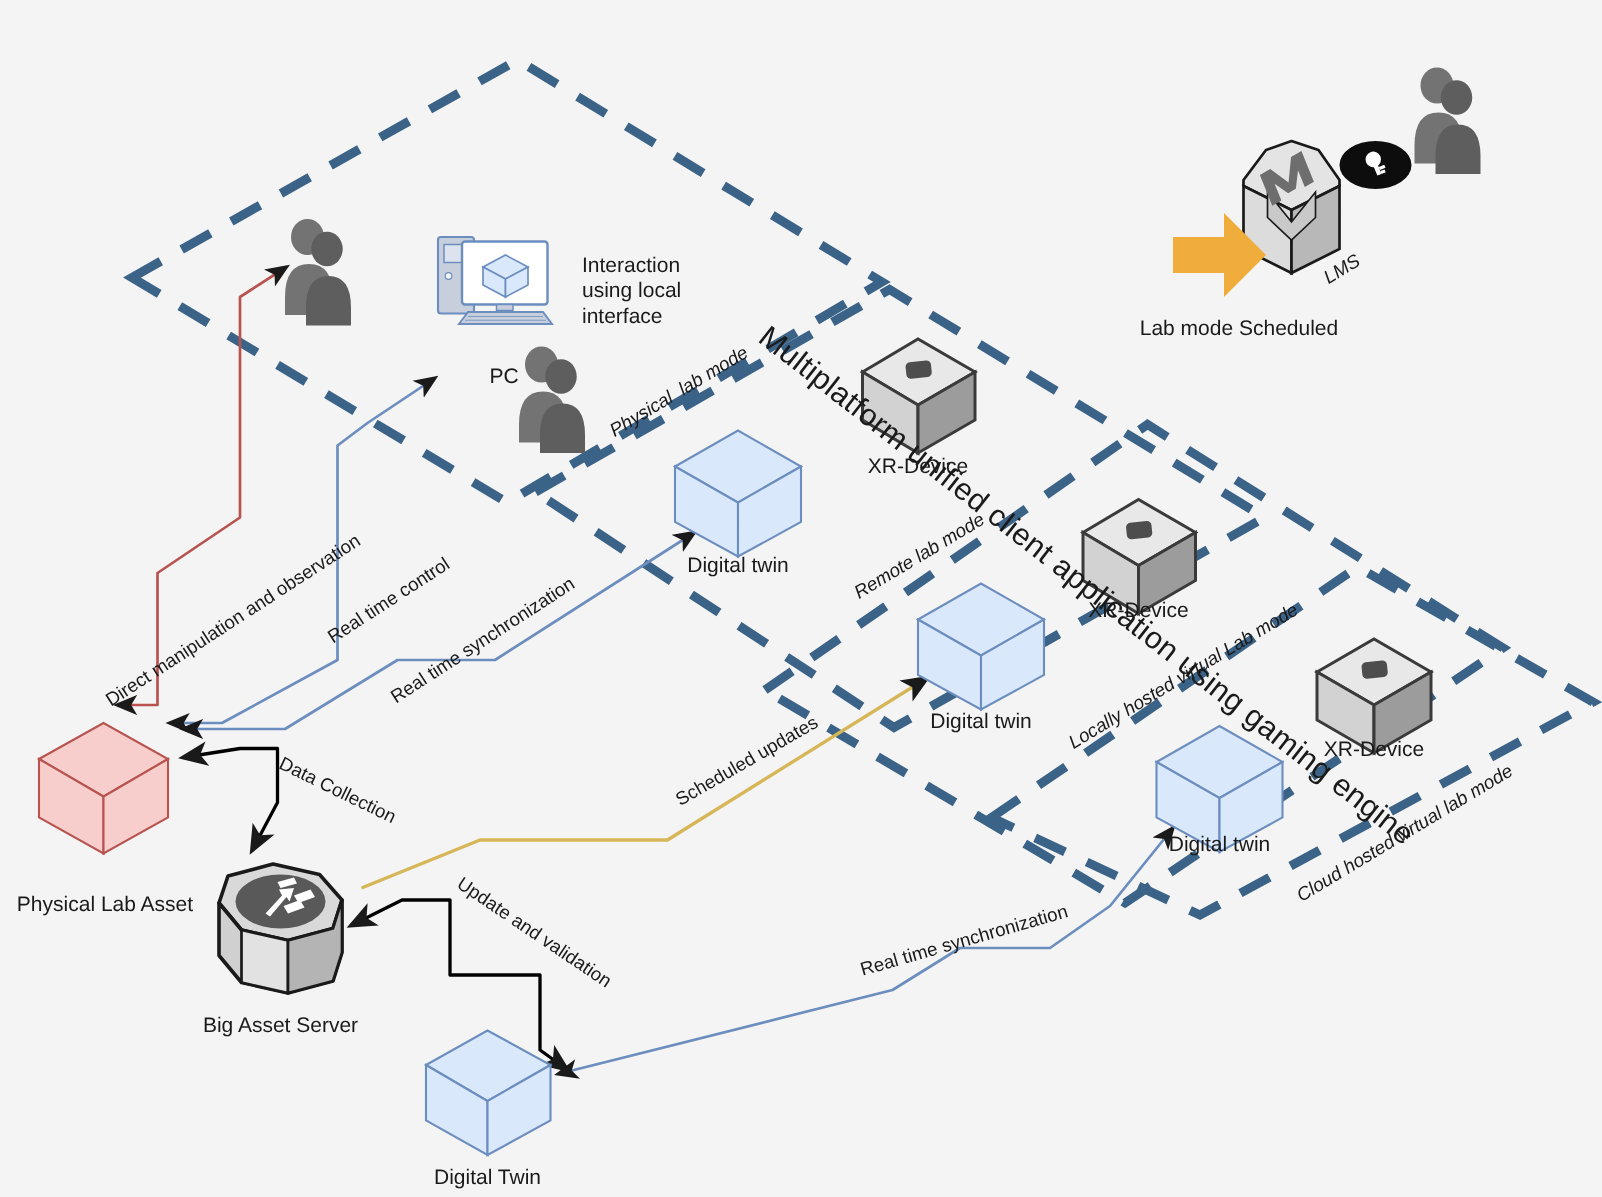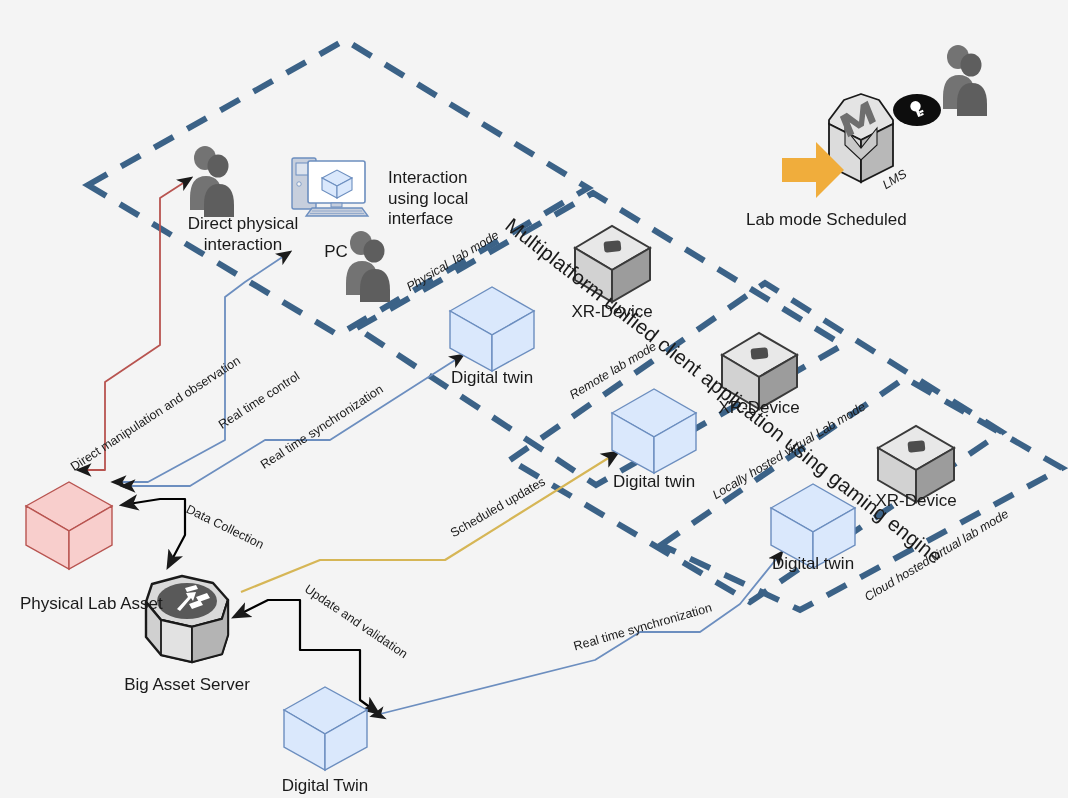--- a/index.html
+++ b/index.html
@@ -24,21 +24,21 @@
   }
   .lbl {
     position: absolute;
     font-family: "Liberation Sans", sans-serif;
     color: #1a1a1a;
     white-space: pre;
     line-height: 1.22;
     pointer-events: none;
   }
   .node-label {
-    font-size: 17px;
+    font-size: 14px;
     text-align: center;
   }
   .flow-label {
     font-size: 12.5px;
   }
   .zone-label {
     font-size: 12.5px;
     font-style: italic;
   }
   .big-title {
@@ -260,21 +260,21 @@
   <div class="lbl flow-label" style="left:258px; top:460px; transform-origin:0 0; transform:rotate(-33deg);">Real time synchronization</div>
 
   <div class="lbl flow-label" style="left:190px; top:502px; transform-origin:0 0; transform:rotate(26deg);">Data Collection</div>
 
   <div class="lbl flow-label" style="left:310px; top:582px; transform-origin:0 0; transform:rotate(34deg);">Update and validation</div>
 
   <div class="lbl flow-label" style="left:448px; top:528px; transform-origin:0 0; transform:rotate(-30deg);">Scheduled updates</div>
 
   <div class="lbl flow-label" style="left:572px; top:640px; transform-origin:0 0; transform:rotate(-16deg);">Real time synchronization</div>
 
-  <div class="lbl node-label" style="left:0px; top:594px; width:140px;margin-left:20px;">Physical Lab Asset</div>
+  <div class="lbl node-label" style="left:0px; top:594px; width:140px;">Physical Lab Asset</div>
 
   <div class="lbl node-label" style="left:112px; top:675px; width:150px;">Big Asset Server</div>
 
   <div class="lbl node-label" style="left:255px; top:776px; width:140px;">Digital Twin</div>
 
   <div class="lbl node-label" style="left:427px; top:368px; width:130px;">Digital twin</div>
 
   <div class="lbl node-label" style="left:589px; top:472px; width:130px;">Digital twin</div>
 
   <div class="lbl node-label" style="left:748px; top:554px; width:130px;">Digital twin</div>
@@ -284,20 +284,18 @@
   <div class="lbl node-label" style="left:699px; top:398px; width:120px;">XR-Device</div>
 
   <div class="lbl node-label" style="left:856px; top:491px; width:120px;">XR-Device</div>
 
   <div class="lbl node-label" style="left:305px; top:242px; width:62px;">PC</div>
 
   <div class="lbl zone-label" style="left:880px; top:180px; transform-origin:0 0; transform:rotate(-31deg);">LMS</div>
 
   <div class="lbl node-label" style="left:746px; top:210px; width:160px; text-align:center;">Lab mode Scheduled</div>
 
-  <div class="lbl node-label multi" style="left:178px; top:214px; width:130px;">Direct physical
-interaction</div>
 
   <div class="lbl node-label" style="left:388px; top:168px; width:110px; text-align:left;">Interaction
 using local
 interface</div>
 
 </div>
 
 </body></html>

